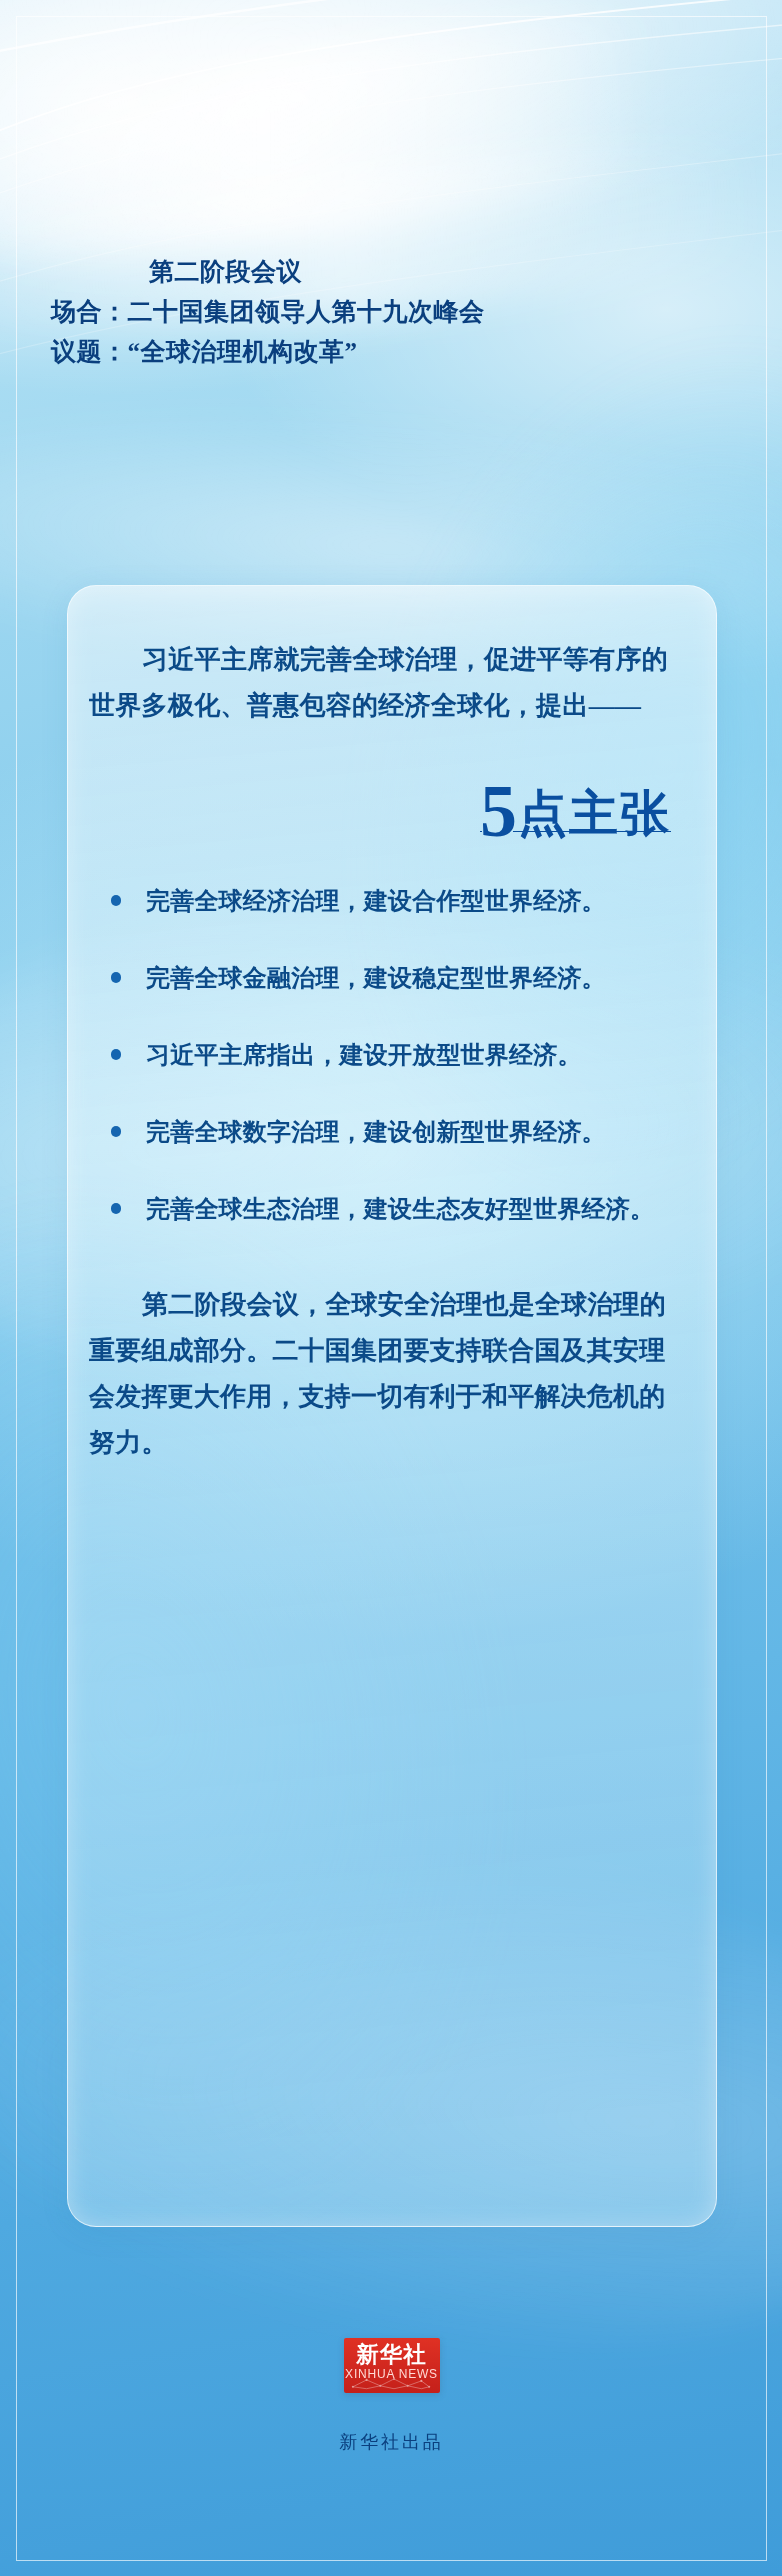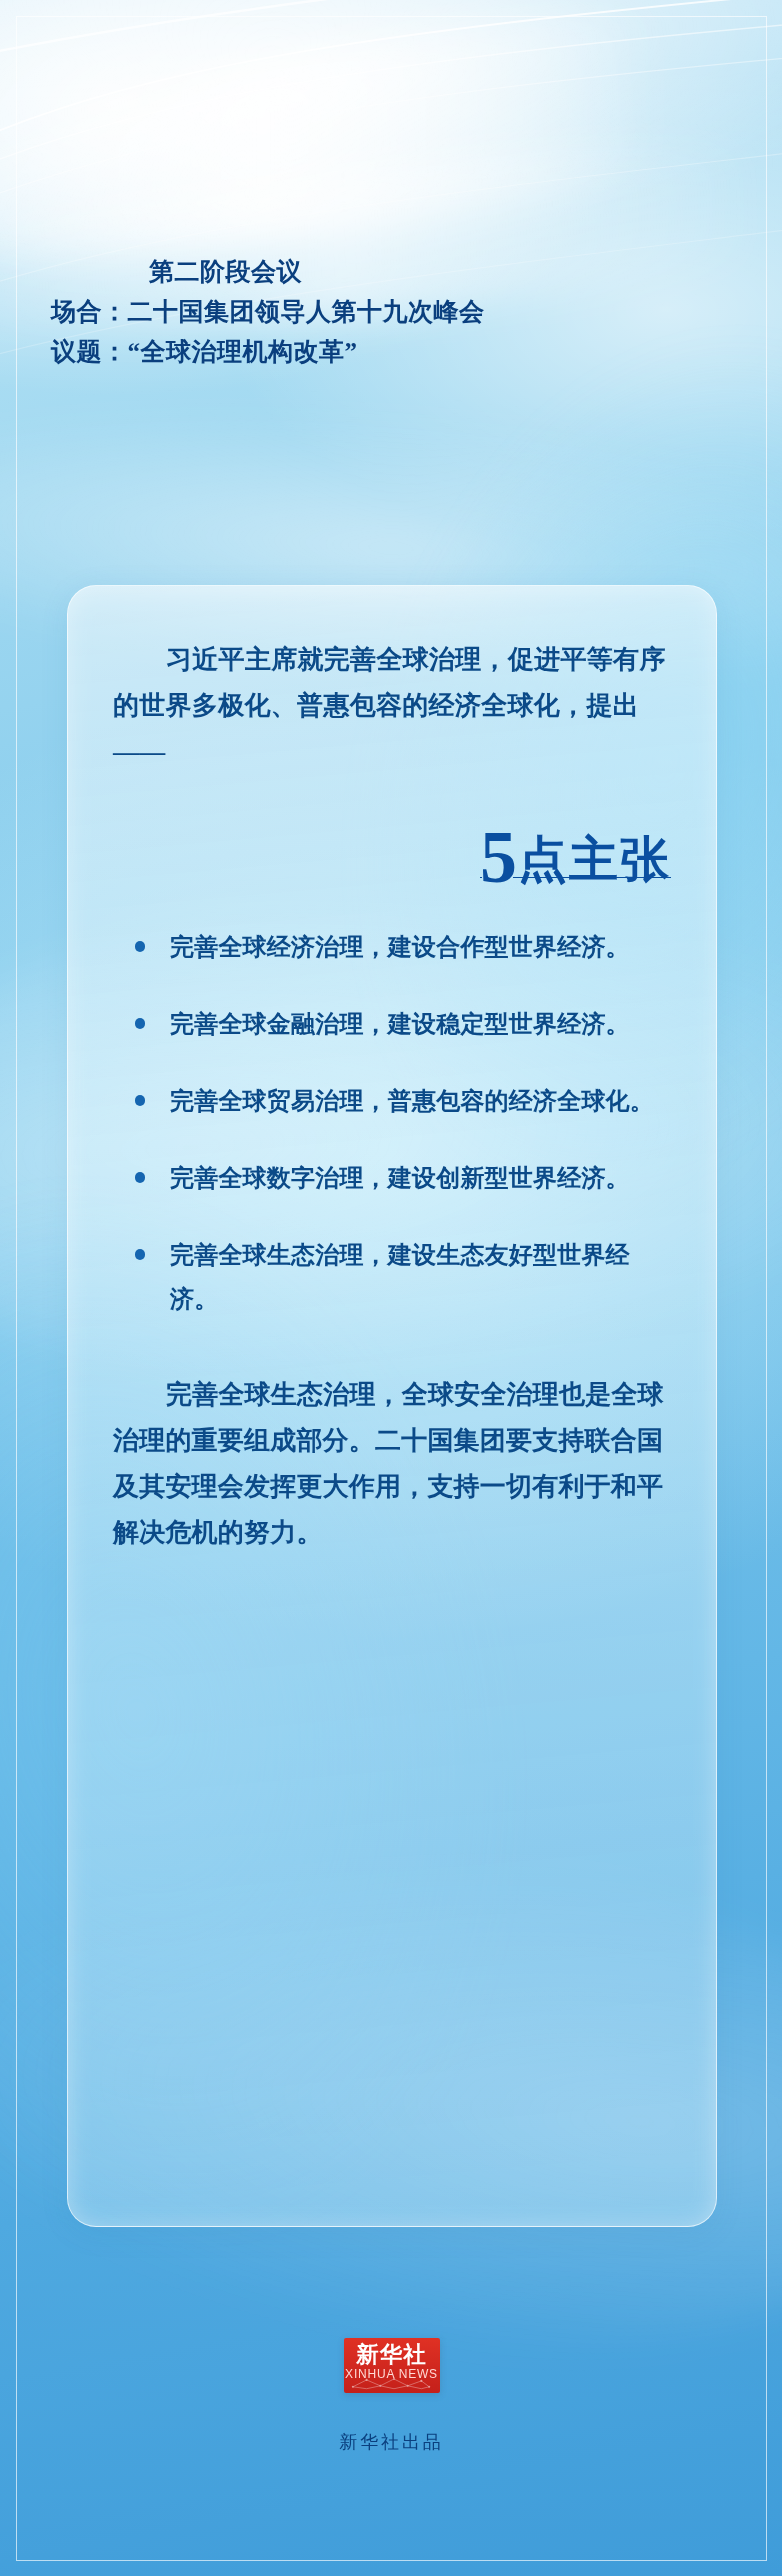--- a/index.html
+++ b/index.html
@@ -105,21 +105,21 @@
     position: absolute;
     left: 67px;
     top: 585px;
     width: 650px;
     height: 1642px;
     box-sizing: border-box;
     border-radius: 29px;
     background: linear-gradient(175deg, rgba(255,255,255,0.50) 0%, rgba(235,250,255,0.42) 35%, rgba(225,248,255,0.38) 70%, rgba(215,245,255,0.34) 100%);
     border: 1px solid rgba(255,255,255,0.7);
     box-shadow: 0 2px 23.5px rgba(255,255,255,0.35) inset, 0 5.9px 29px rgba(40,120,180,0.10);
-    padding: 51px 45px 39px 45px;
+    padding: 51px 45px 39px 21px;
   }
 
   .lede {
     color: #0b4a88;
     font-size: 26px;
     line-height: 46px;
     font-weight: bold;
     text-indent: 53px;
     letter-spacing: 0.3px;
   }
@@ -284,33 +284,33 @@
       <li class="point">
         <span class="dot"></span>
         <span>完善全球经济治理，建设合作型世界经济。</span>
       </li>
       <li class="point">
         <span class="dot"></span>
         <span>完善全球金融治理，建设稳定型世界经济。</span>
       </li>
       <li class="point">
         <span class="dot"></span>
-        <span>完善全球贸易治理，普惠包容的经济全球化。</span>
+        <span>习近平主席指出，建设开放型世界经济。</span>
       </li>
       <li class="point">
         <span class="dot"></span>
         <span>完善全球数字治理，建设创新型世界经济。</span>
       </li>
       <li class="point">
         <span class="dot"></span>
         <span>完善全球生态治理，建设生态友好型世界经济。</span>
       </li>
     </ul>
 
-    <div class="closing">完善全球生态治理，全球安全治理也是全球治理的重要组成部分。二十国集团要支持联合国及其安理会发挥更大作用，支持一切有利于和平解决危机的努力。</div>
+    <div class="closing">第二阶段会议，全球安全治理也是全球治理的重要组成部分。二十国集团要支持联合国及其安理会发挥更大作用，支持一切有利于和平解决危机的努力。</div>
 
   </div>
 
   <div class="footer">
     <div class="logo">
       <div class="logo-cn">新华社</div>
       <div class="logo-en">XINHUA NEWS</div>
       <svg class="logo-net" viewBox="0 0 86 14" preserveAspectRatio="none">
         <g stroke="#ffffff" stroke-width="0.6" fill="none">
           <path d="M4 10 L18 3 L32 9 L46 2 L60 9 L74 4 L82 10"></path>

